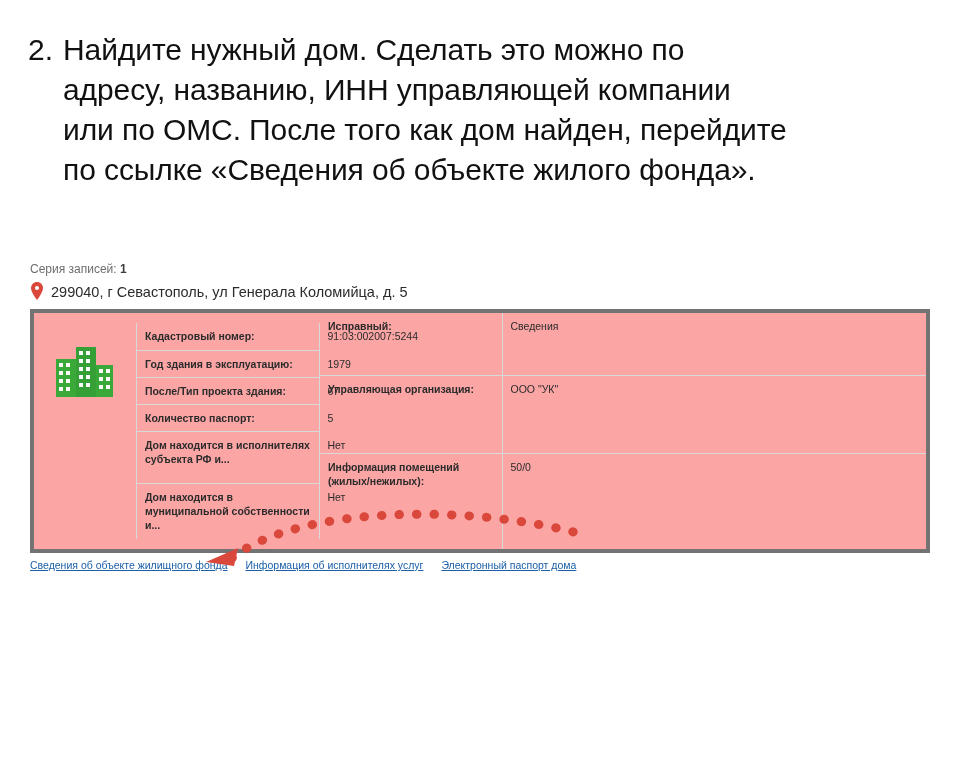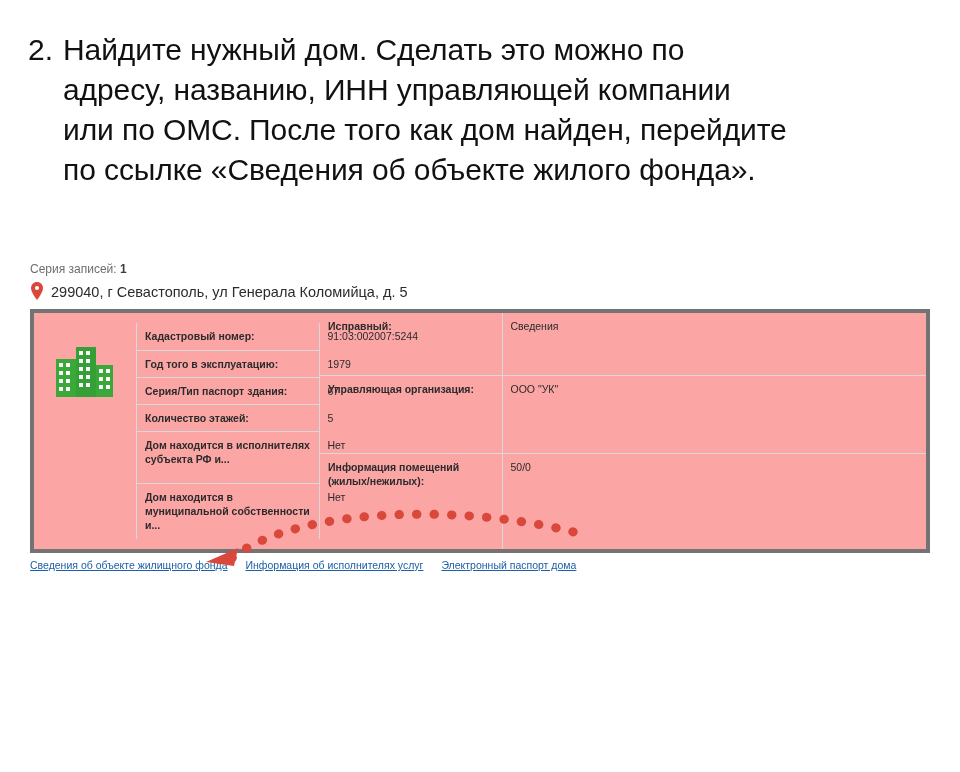--- a/index.html
+++ b/index.html
@@ -214,29 +214,29 @@
           </g>
         </svg>
       </div>
       <table class="kv left-table">
         <tbody>
           <tr>
             <td class="k">Кадастровый номер:</td>
             <td class="v">91:03:002007:5244</td>
           </tr>
           <tr>
-            <td class="k">Год того в эксплуатацию:</td>
+            <td class="k">Год здания в эксплуатацию:</td>
             <td class="v">1979</td>
           </tr>
           <tr>
-            <td class="k">Серия/Тип паспорт здания:</td>
+            <td class="k">После/Тип проекта здания:</td>
             <td class="v">67</td>
           </tr>
           <tr>
-            <td class="k">Количество этажей:</td>
+            <td class="k">Количество паспорт:</td>
             <td class="v">5</td>
           </tr>
           <tr>
             <td class="k" style="height:52px">Дом находится в исполнителях субъекта РФ и...</td>
             <td class="v">Нет</td>
           </tr>
           <tr>
             <td class="k" style="height:52px">Дом находится в муниципальной собственности и...</td>
             <td class="v">Нет</td>
           </tr>

